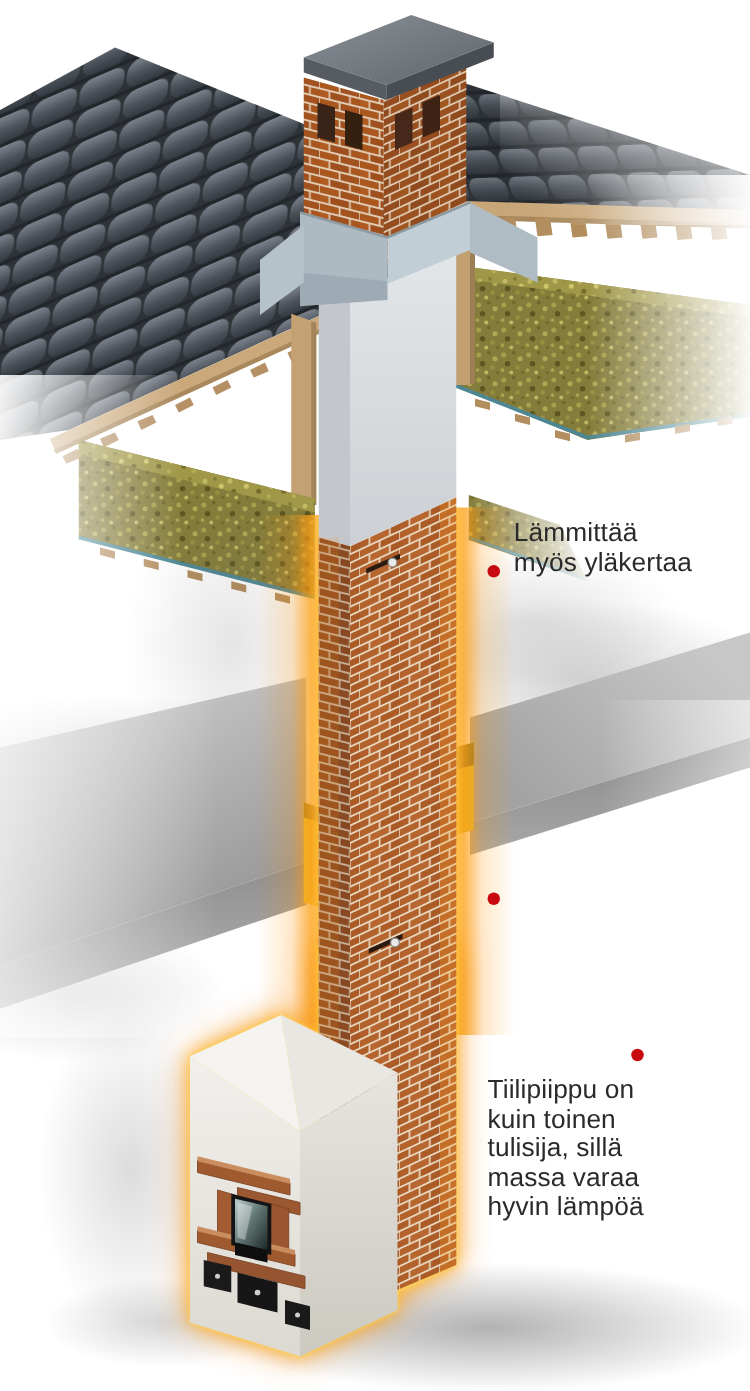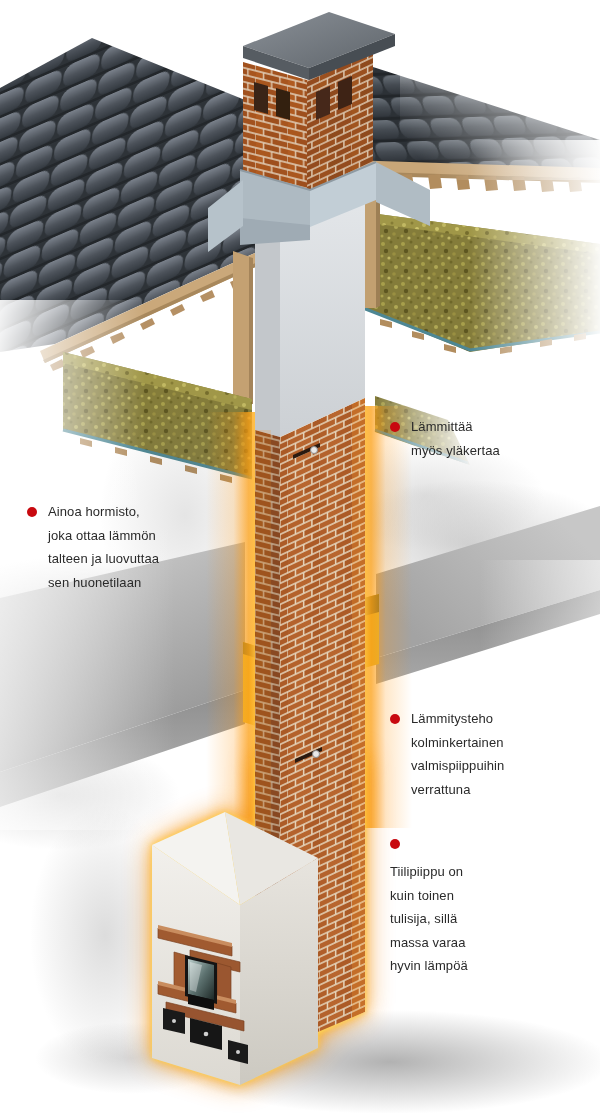--- a/index.html
+++ b/index.html
@@ -1,20 +1,20 @@
 <!DOCTYPE html>
 <html style="--background: #ffffff; --annotation_text: #2a2a2a; --bullet_red: #c8090f; --brick_face: #b4622c; --brick_shaded: #8c4a20; --mortar: #e6d6bd; --roof_tile: #4a5058; --insulation_wool: #847c3a; --insulation_strip_yellow: #e8c23e; --plaster_light: #dfe2e5; --concrete_slab: #a9a9a9; --chimney_cap: #82888e; --flashing_metal: #b6c2ca; --wood: #c7a474; --glow_orange: #f78c14; --glow_yellow: #ffd957; --fireplace_white: #f0eeea; --hatch_metal: #1a1a1a; --vapor_barrier_teal: #4d8794;"><head>
 <meta charset="utf-8">
 <style>
   html,body{margin:0;padding:0;background:#fff;}
   .stage{position:relative;width:600px;height:1113px;background:var(--background,#fff);overflow:hidden;
          font-family:"Liberation Sans",sans-serif;}
   .scene{position:absolute;left:0;top:0;}
   .annotation{position:absolute;display:flex;gap:11px;
-      font-size:13px;line-height:23.5px;color:var(--annotation_text,#2a2a2a);letter-spacing:.1px;}
+      font-size:21px;line-height:23.5px;color:var(--annotation_text,#2a2a2a);letter-spacing:.1px;align-items:flex-end;}
   .bullet{width:10px;height:10px;border-radius:50%;background:var(--bullet_red,#c8090f);
       margin-top:7px;flex:none;}
   .atext{white-space:pre-line;}
 </style>
 </head>
 <body>
 
 <div class="stage">
 
 <svg class="scene" width="600" height="1113" viewBox="0 0 600 1113">
@@ -365,33 +365,22 @@
     <rect x="0" y="530" width="175" height="300" fill="url(#gfadeLeft)" opacity=".7"></rect>
     <rect x="480" y="560" width="120" height="140" fill="url(#gfadeRight)" opacity=".6"></rect>
   </g>
 </svg>
 
 <div class="annotation" id="ann1" style="left:390px;top:415px;">
   <span class="bullet"></span>
   <span class="atext">Lämmittää
 myös yläkertaa</span>
 </div>
-<div class="annotation" id="ann2" style="left:27px;top:500px;">
-  <span class="bullet"></span>
-  <span class="atext">Ainoa hormisto,
-joka ottaa lämmön
-talteen ja luovuttaa
-sen huonetilaan</span>
-</div>
 <div class="annotation" id="ann3" style="left:390px;top:707px;">
   <span class="bullet"></span>
-  <span class="atext">Lämmitysteho
-kolminkertainen
-valmispiippuihin
-verrattuna</span>
 </div>
 <div class="annotation" id="ann4" style="left:390px;top:832px;flex-direction:column;">
   <span class="bullet"></span>
   <span class="atext">Tiilipiippu on
 kuin toinen
 tulisija, sillä
 massa varaa
 hyvin lämpöä</span>
 </div>
 

